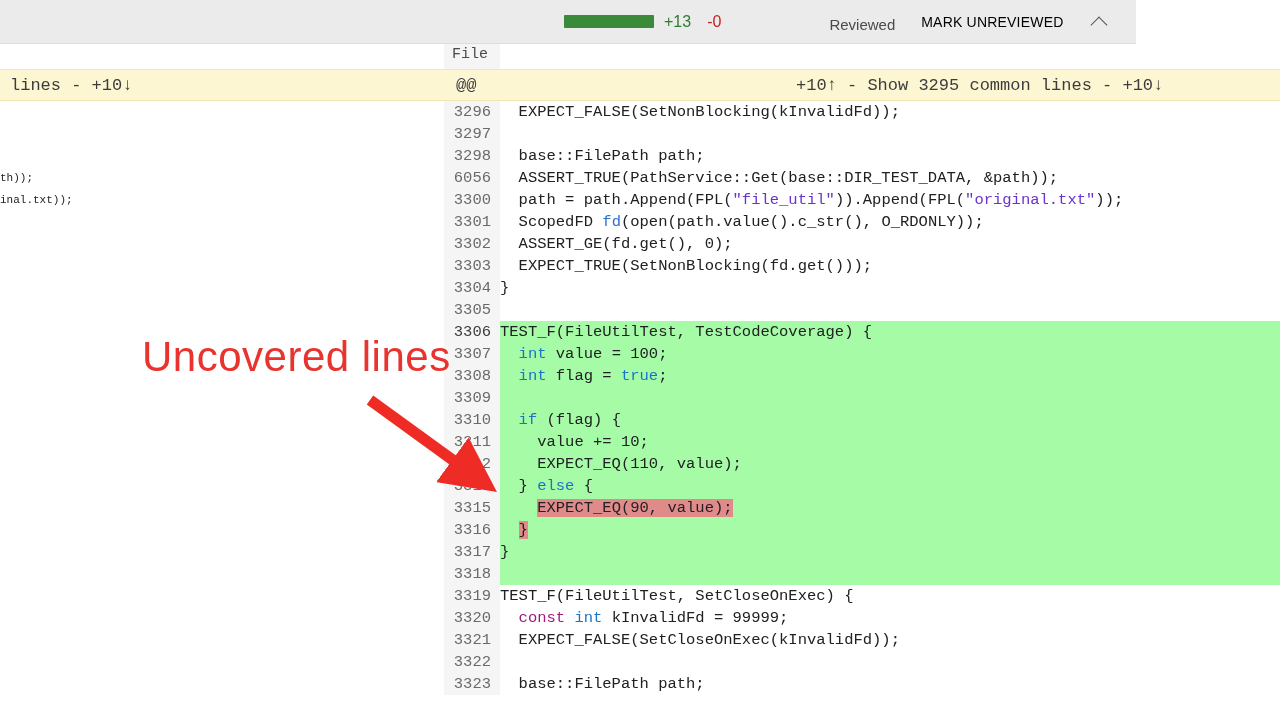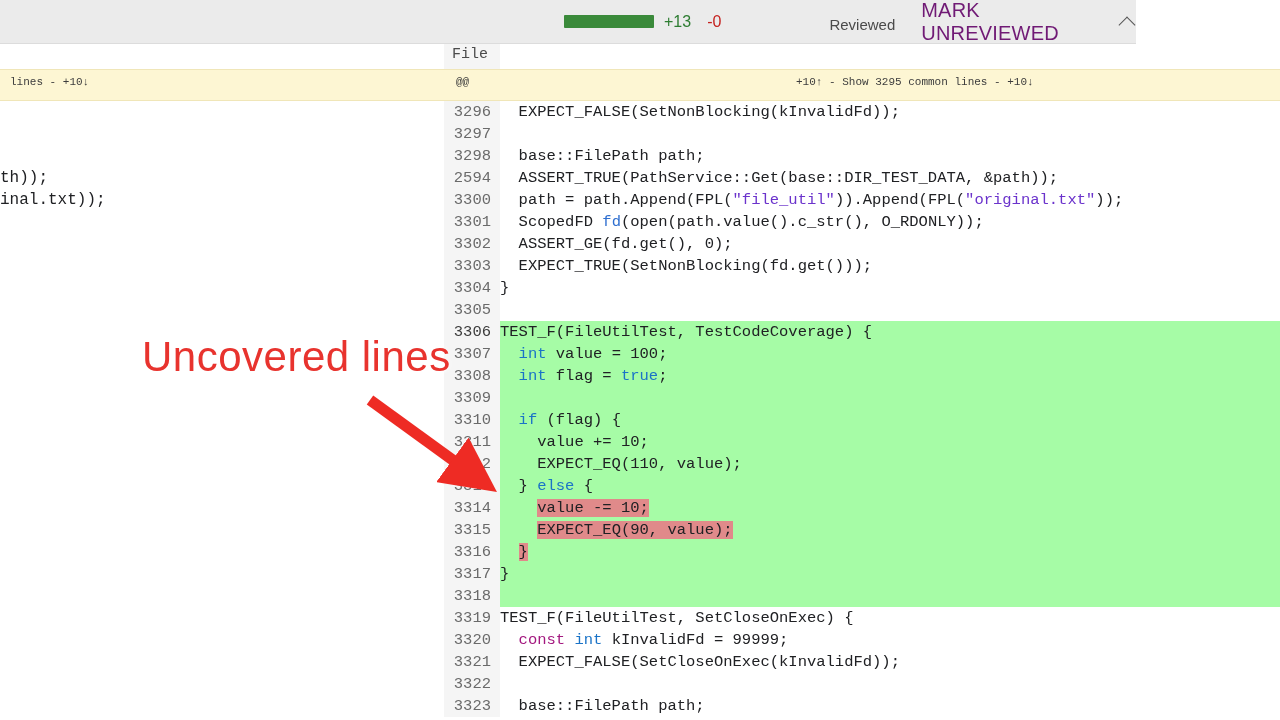--- a/index.html
+++ b/index.html
@@ -21,21 +21,21 @@
   .review-bar .spacer { flex: 0 0 520px; }
   .diffbar-wrap { display: flex; align-items: center; gap: 10px; }
   .diffbar {
     width: 90px; height: 13px; background: #d6d6d6; position: relative;
     border-radius: 1px; overflow: hidden;
   }
   .diffbar .add { position: absolute; left: 0; top: 0; height: 100%; width: 100%; background: #3a8a3a; }
   .count-add { color: #2e7d32; font-size: 16px; font-family: "Liberation Sans", sans-serif; }
   .count-del { color: #c5221f; font-size: 16px; margin-left: 6px; font-family: "Liberation Sans", sans-serif; }
   .reviewed-label { color: #4a4a4a; font-size: 15px; margin-left: 108px; margin-top: 6px; }
-  .mark-unreviewed { color: #701a75; font-size: 20px; letter-spacing: .2px; margin-left: 26px; cursor: pointer; }
+  .mark-unreviewed { color: #000000; font-size: 14px; letter-spacing: .2px; margin-left: 26px; cursor: pointer; }
   .chevron-up { margin-left: 26px; width: 22px; height: 22px; position: relative; cursor: pointer; }
   .chevron-up::before {
     content: ""; position: absolute; left: 4px; top: 8px;
     width: 11px; height: 11px;
     border-left: 1.6px solid #555; border-top: 1.6px solid #555;
     transform: rotate(45deg);
   }
 
   
   .file-row {
@@ -52,31 +52,31 @@
   .file-row .gutter-strip {
     position: absolute; left: 444px; top: 0; width: 56px; height: 25px; background: #f5f5f5;
   }
 
   
   .expand-row {
     position: absolute; left: 0; top: 69px; width: 1280px; height: 32px;
     background: #fdf6d3;
     border-top: 1px solid #f0e6b8;
     border-bottom: 1px solid #f0e6b8;
-    font-family: "Liberation Mono", monospace; font-size: 11px; color: #3c3c3c;
+    font-family: "Liberation Mono", monospace; font-size: 17px; color: #3c3c3c;
   }
   .expand-row .left-text  { position: absolute; left: 10px;  top: 6px; }
   .expand-row .at-at      { position: absolute; left: 456px; top: 6px; }
   .expand-row .mid-text   { position: absolute; left: 796px; top: 6px; white-space: pre; }
 
   
   .left-pane {
     position: absolute; left: 0; top: 101px; width: 444px; height: 619px;
     background: #ffffff; overflow: hidden;
-    font-family: "Liberation Mono", monospace; font-size: 16px;
+    font-family: "Liberation Mono", monospace; font-size: 11px;
   }
   .left-line { height: 22px; line-height: 22px; white-space: pre; color: #202124; }
 
   
   .right-pane {
     position: absolute; left: 444px; top: 101px; width: 836px; height: 619px;
     background: #ffffff; overflow: hidden;
   }
   .code-row {
     display: flex; height: 22px; line-height: 22px;
@@ -157,21 +157,21 @@
         </div>
         <div class="code-row">
           <div class="ln">3297</div>
           <div class="src">&nbsp;</div>
         </div>
         <div class="code-row">
           <div class="ln">3298</div>
           <div class="src">  base::FilePath path;</div>
         </div>
         <div class="code-row">
-          <div class="ln">2594</div>
+          <div class="ln">6056</div>
           <div class="src">  ASSERT_TRUE(PathService::Get(base::DIR_TEST_DATA, &amp;path));</div>
         </div>
         <div class="code-row">
           <div class="ln">3300</div>
           <div class="src">  path = path.Append(FPL(<span class="str">"file_util"</span>)).Append(FPL(<span class="str">"original.txt"</span>));</div>
         </div>
         <div class="code-row">
           <div class="ln">3301</div>
           <div class="src">  ScopedFD <span class="fn">fd</span>(open(path.value().c_str(), O_RDONLY));</div>
         </div>
@@ -215,24 +215,20 @@
           <div class="ln">3311</div>
           <div class="src">    value += 10;</div>
         </div>
         <div class="code-row cov">
           <div class="ln">3312</div>
           <div class="src">    EXPECT_EQ(110, value);</div>
         </div>
         <div class="code-row cov">
           <div class="ln">3313</div>
           <div class="src">  } <span class="kw">else</span> {</div>
-        </div>
-        <div class="code-row cov">
-          <div class="ln">3314</div>
-          <div class="src">&nbsp;&nbsp;&nbsp;&nbsp;<span class="hl">value -= 10;</span></div>
         </div>
         <div class="code-row cov">
           <div class="ln">3315</div>
           <div class="src">&nbsp;&nbsp;&nbsp;&nbsp;<span class="hl">EXPECT_EQ(90, value);</span></div>
         </div>
         <div class="code-row cov">
           <div class="ln">3316</div>
           <div class="src">&nbsp;&nbsp;<span class="hl">}</span></div>
         </div>
         <div class="code-row cov">

